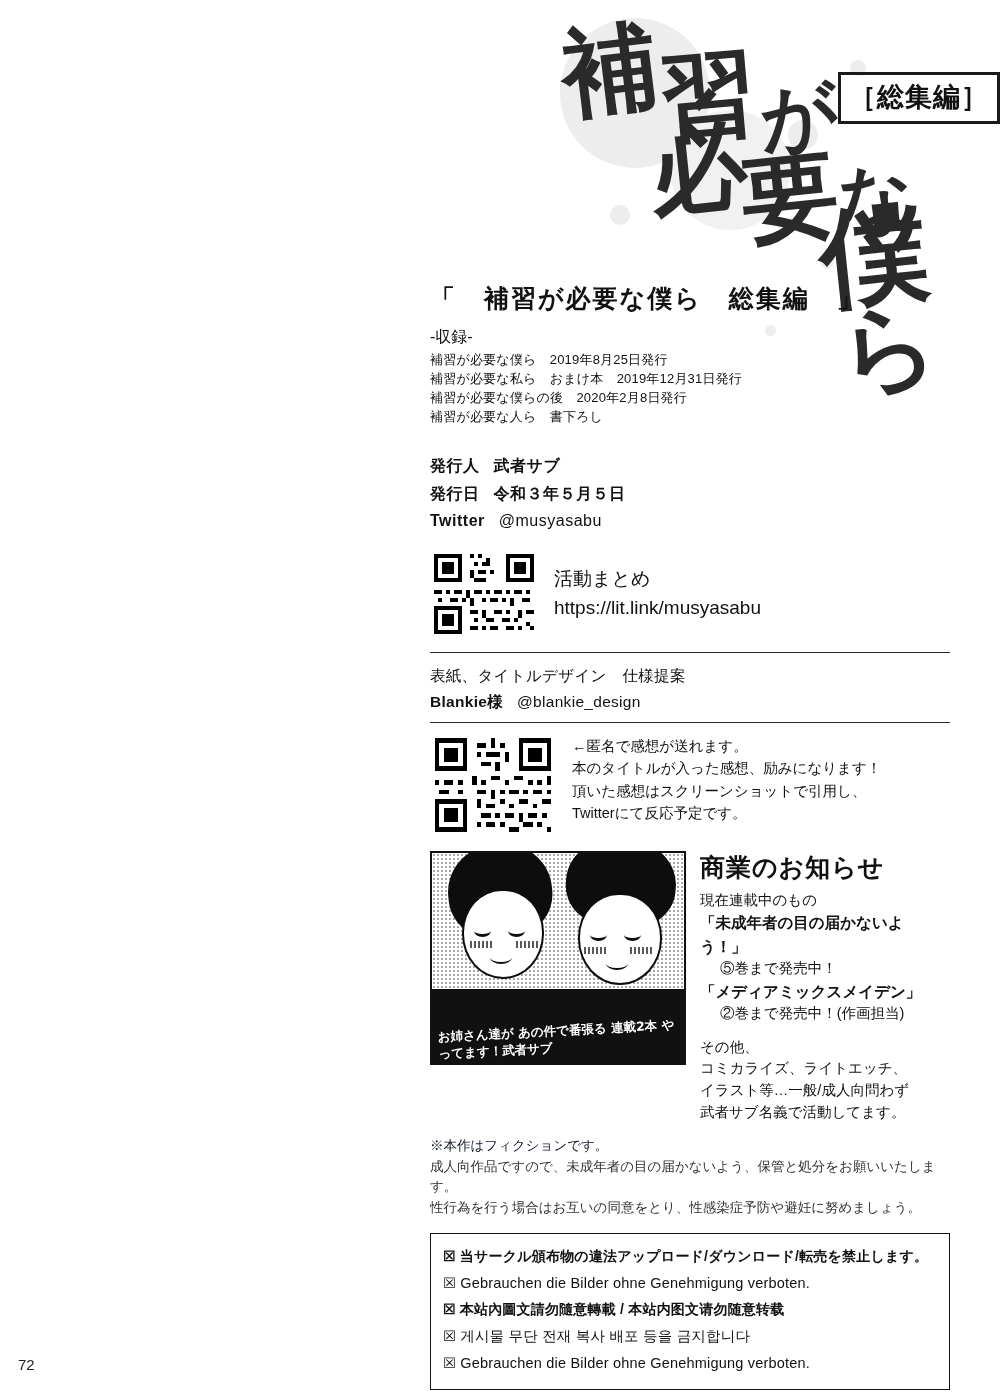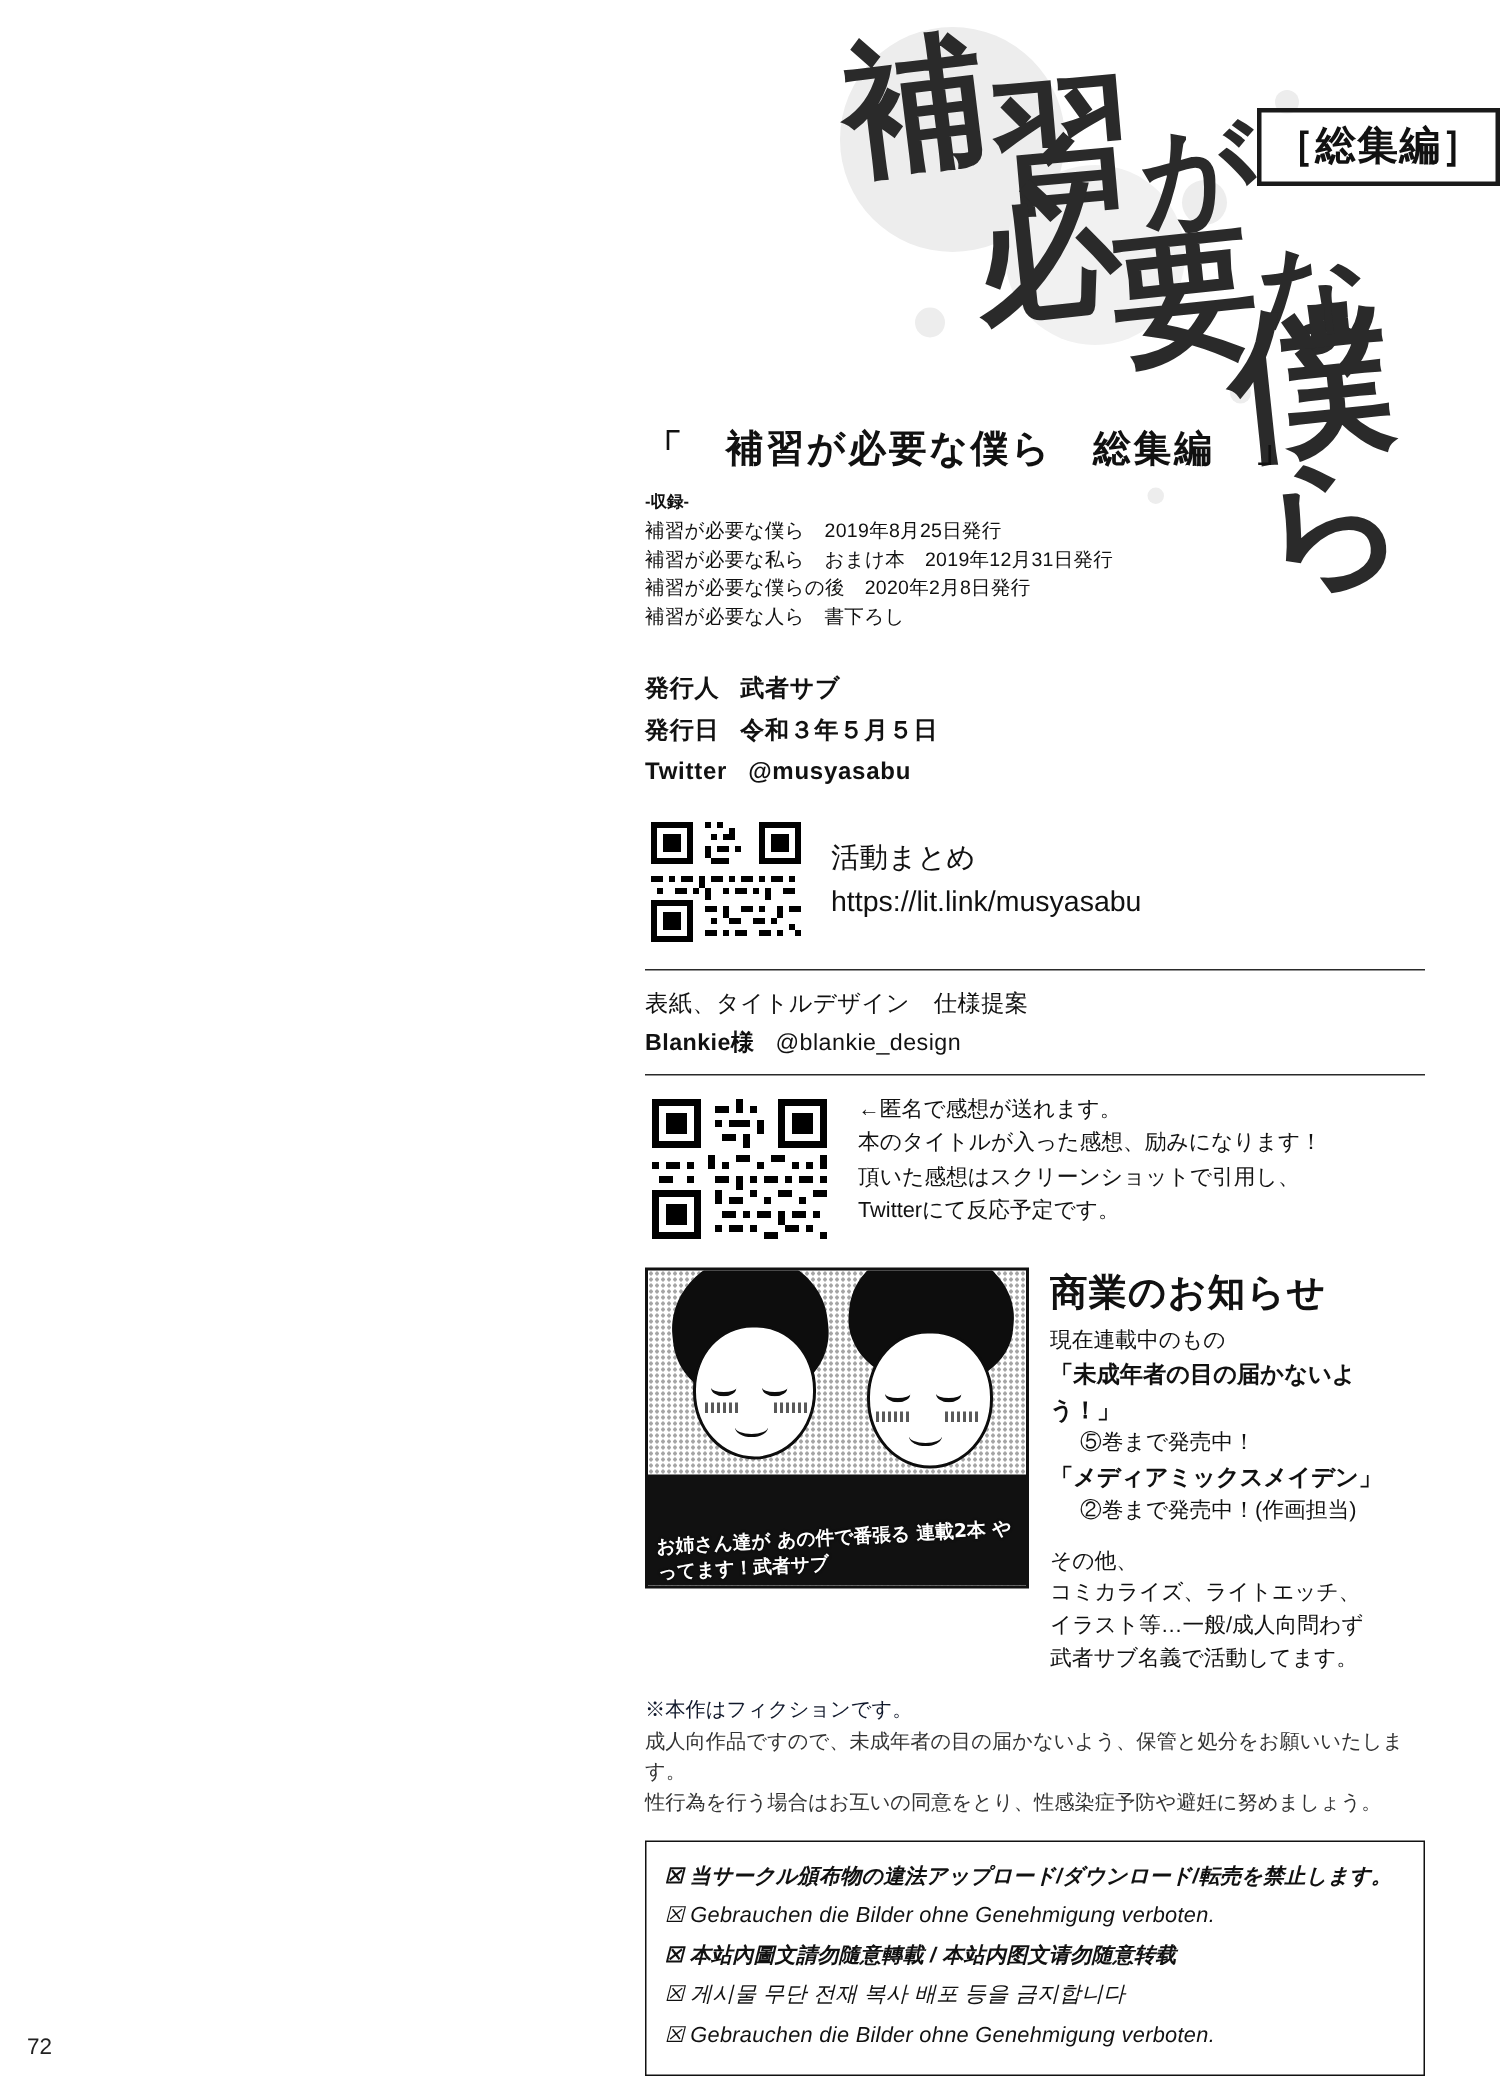--- a/index.html
+++ b/index.html
@@ -79,23 +79,23 @@
   .main-title {
     font-size: 25px;
     font-weight: bold;
     letter-spacing: 2px;
     margin: 0 0 12px 0;
     font-family: "DejaVu Sans", sans-serif;
     white-space: pre;
   }
 
   .contents-label {
-    font-size: 11px;
+    font-size: 16px;
     margin: 0 0 3px 0;
-    font-weight: bold;
+    font-weight: normal;
   }
   .contents-list {
     list-style: none;
     margin: 0 0 26px 0;
     padding: 0;
   }
   .contents-list li {
     font-size: 13px;
     line-height: 1.45;
     letter-spacing: 0.2px;
@@ -104,21 +104,21 @@
   .pub-info {
     margin-bottom: 16px;
   }
   .pub-line {
     font-size: 16px;
     line-height: 1.7;
     letter-spacing: 0.5px;
   }
   .pub-line .k { font-weight: bold; }
   .pub-line .v { font-weight: bold; margin-left: 14px; }
-  .pub-line.tw .v { font-weight: bold; }
+  .pub-line.tw .v { font-weight: normal; }
 
   
   .qr-row {
     display: flex;
     align-items: flex-start;
     gap: 16px;
     margin-bottom: 14px;
   }
   .qr {
     width: 108px;
@@ -256,21 +256,20 @@
   .prohibit {
     margin-top: 14px;
     border: 1px solid #111;
     padding: 10px 12px 12px 12px;
   }
   .prohibit div {
     font-size: 14.5px;
     line-height: 1.85;
     letter-spacing: 0.2px;
     white-space: nowrap;
-    font-style: italic;
   }
   .prohibit div.jp { font-weight: bold; font-size: 14px; }
   .prohibit .mark { margin-right: 4px; }
 
   
   .page-number {
     position: absolute;
     left: 18px;
     bottom: 26px;
     font-size: 15px;

